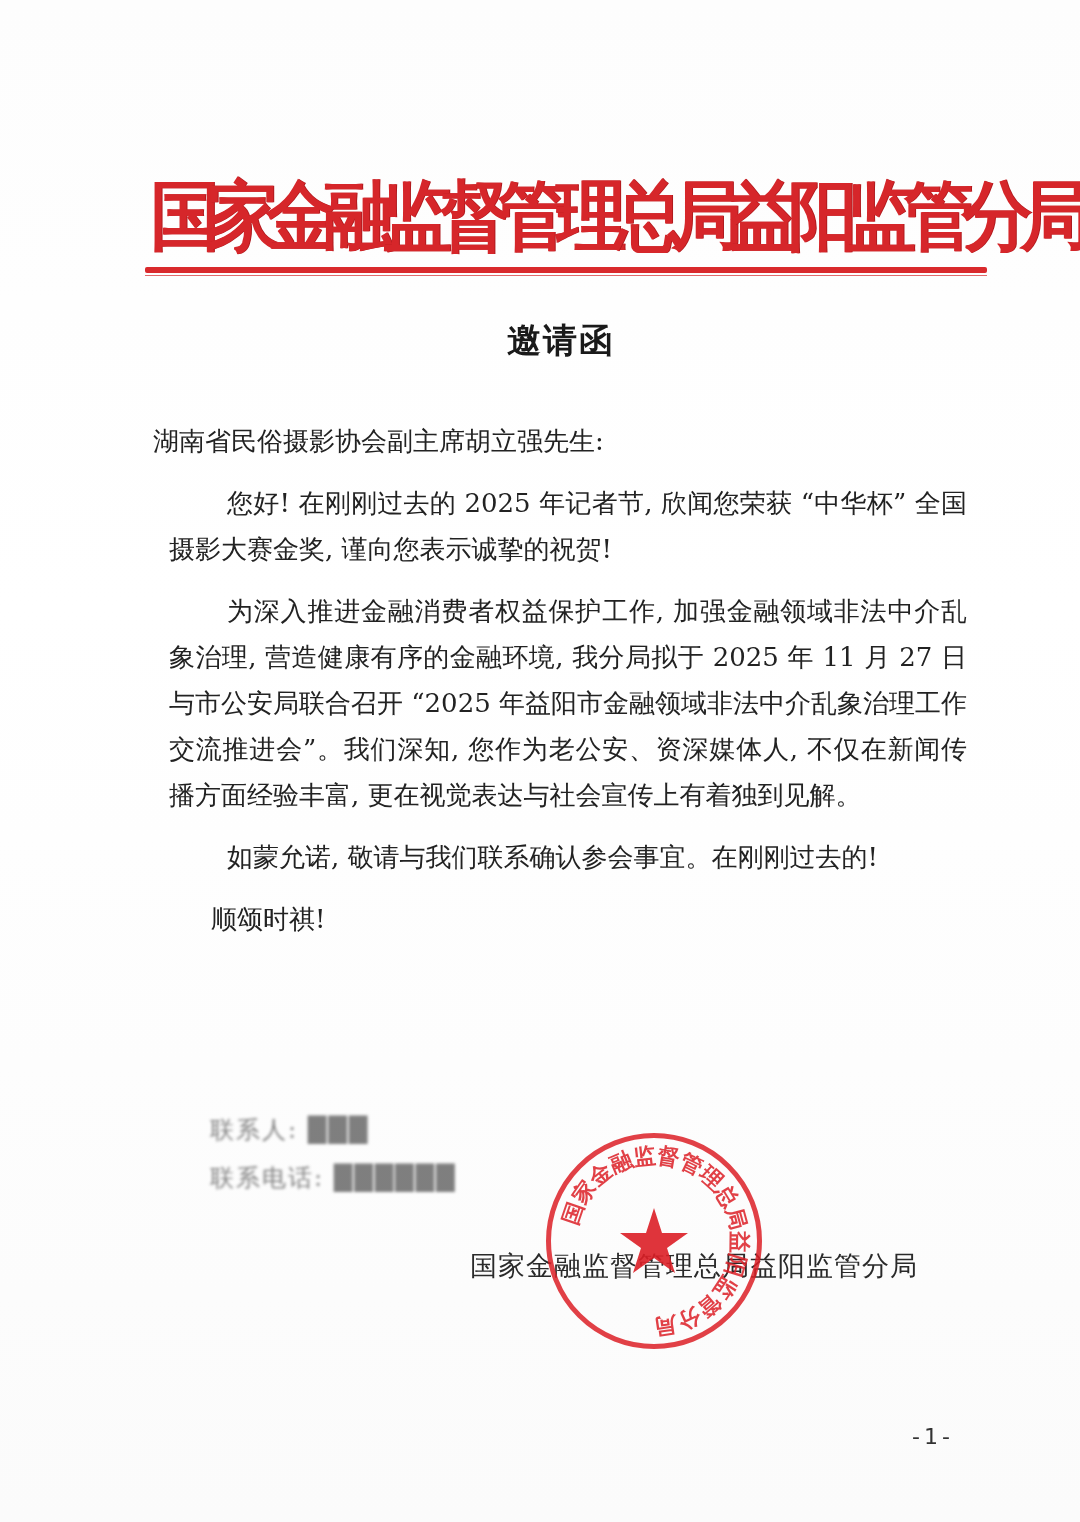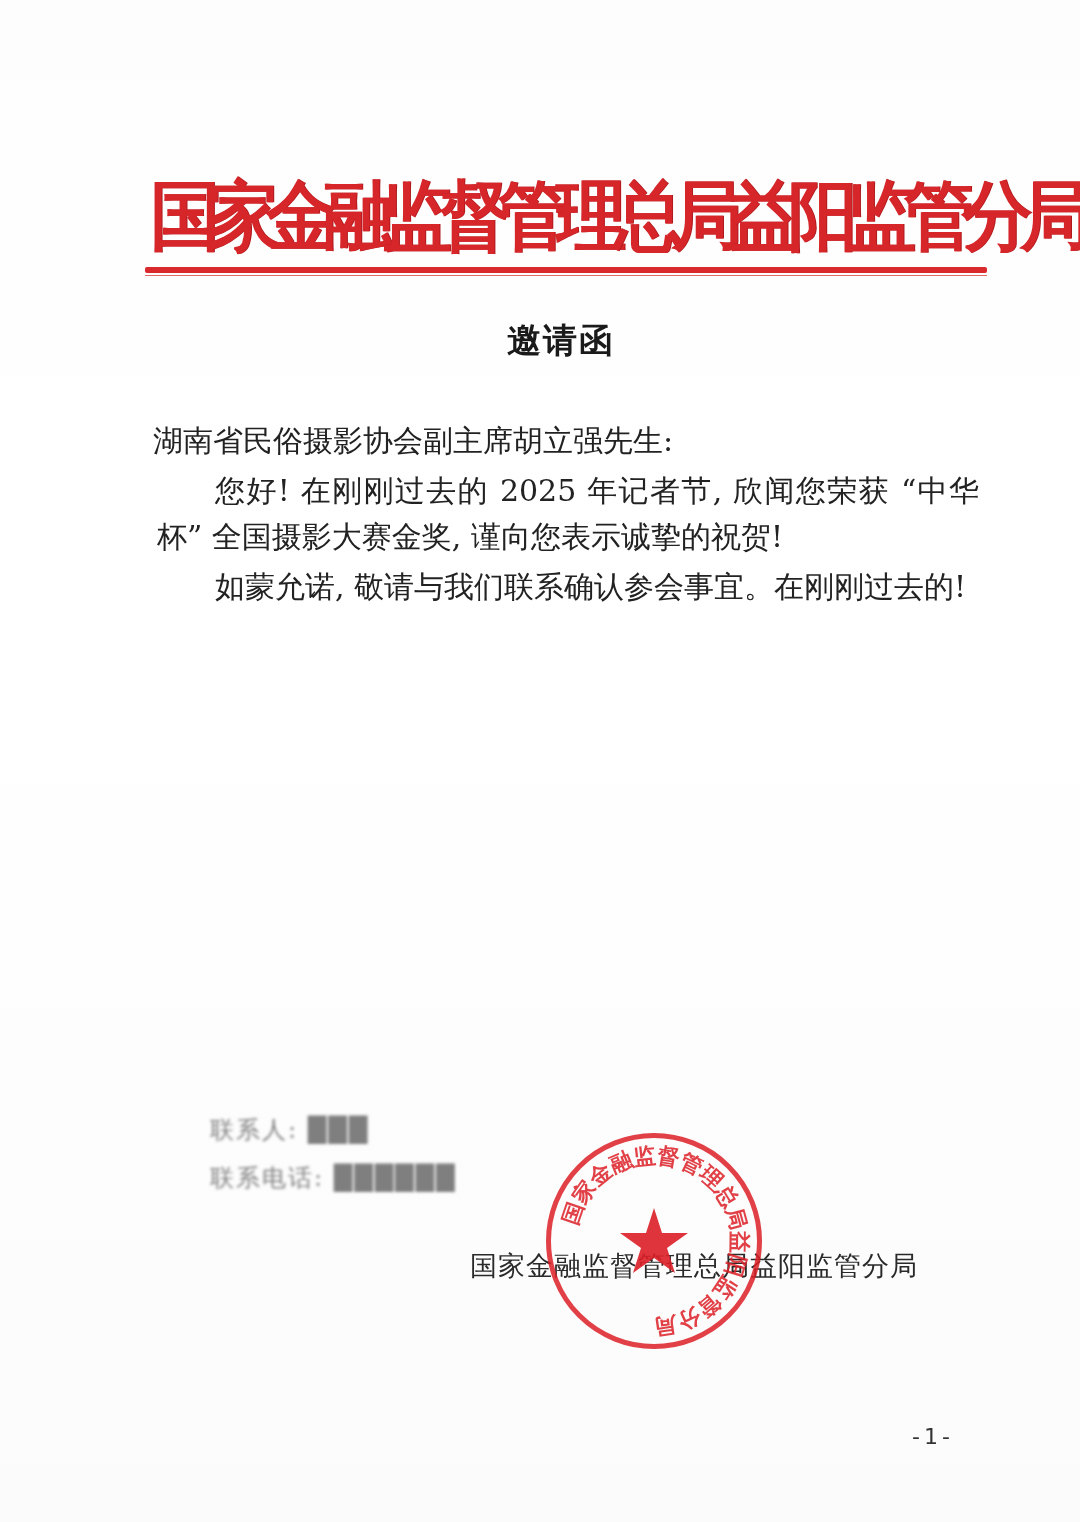--- a/index.html
+++ b/index.html
@@ -70,27 +70,27 @@
       font-size: 34px;
       font-weight: bold;
       color: #1a1a1a;
       letter-spacing: 2px;
     }
     .body-text {
       position: absolute;
       left: 153px;
       top: 418px;
       width: 830px;
-      font-size: 30px;
+      font-size: 26px;
       line-height: 46px;
       color: #222;
     }
     .salutation { margin: 0; }
     .para {
-      margin: 4px;
+      margin: 16px;
       text-indent: 58px;
       text-align: justify;
       text-align-last: left;
     }
     .closing { margin: 0; text-indent: 58px; }
     .contact {
       position: absolute;
       left: 210px;
       top: 1106px;
       width: 310px;
@@ -163,21 +163,23 @@
       <span>局</span>
     </div>
   <div class="red-rule"></div>
   <div class="red-rule-thin"></div>
 
   <div class="doc-title">邀请函</div>
 
   <div class="body-text">
     <p class="salutation">湖南省民俗摄影协会副主席胡立强先生:</p>
     <p class="para">您好! 在刚刚过去的 2025 年记者节, 欣闻您荣获 “中华杯” 全国摄影大赛金奖, 谨向您表示诚挚的祝贺!</p>
+    <p class="para">为深入推进金融消费者权益保护工作, 加强金融领域非法中介乱象治理, 营造健康有序的金融环境, 我分局拟于 2025 年 11 月 27 日与市公安局联合召开 “2025 年益阳市金融领域非法中介乱象治理工作交流推进会”。我们深知, 您作为老公安、资深媒体人, 不仅在新闻传播方面经验丰富, 更在视觉表达与社会宣传上有着独到见解。</p>
     <p class="para">如蒙允诺, 敬请与我们联系确认参会事宜。在刚刚过去的!</p>
+    <p class="closing">顺颂时祺!</p>
   </div>
 
   <div class="contact">
     <div>联系人: ███</div>
     <div>联系电话: ██████</div>
   </div>
 
   <div class="sig-org">国家金融监督管理总局益阳监管分局</div>
 
   <div class="seal">

